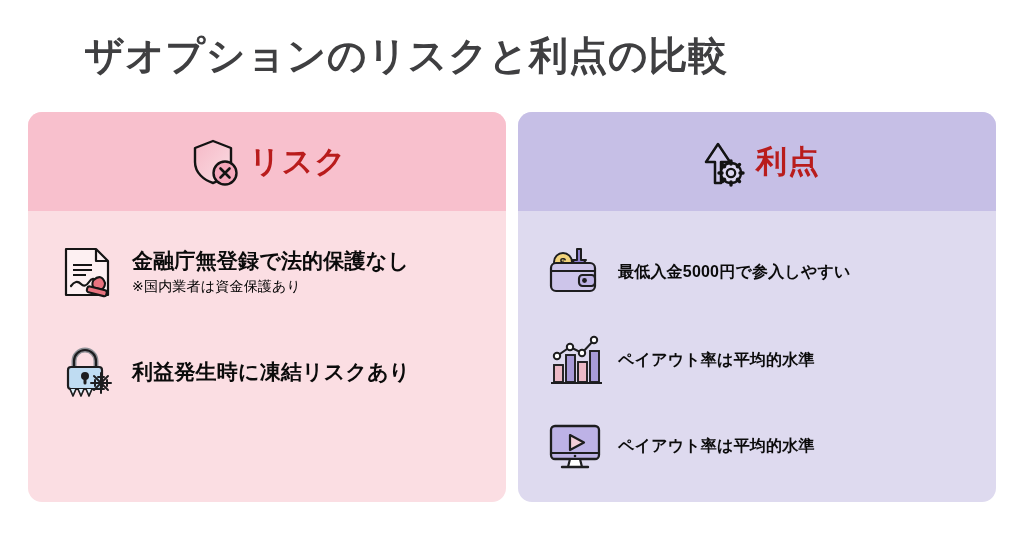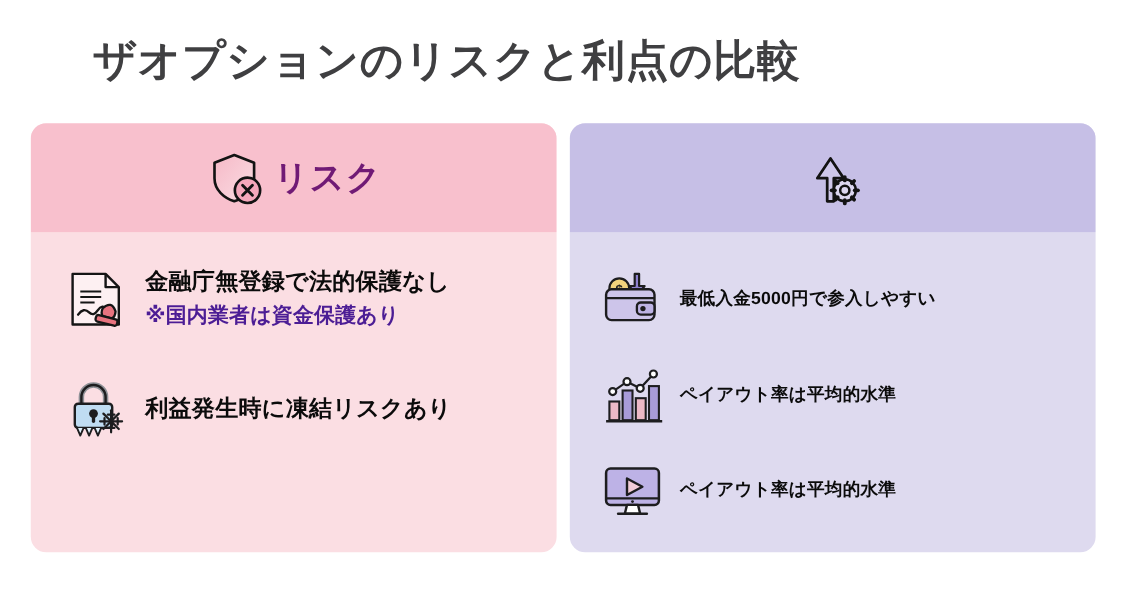--- a/index.html
+++ b/index.html
@@ -58,21 +58,21 @@
     align-items: center;
     justify-content: center;
     gap: 10px;
   }
   .card-risk .card-header    { background: #f8c0cd; }
   .card-benefit .card-header { background: #c6bfe6; }
 
   .card-header-title {
     font-size: 31px;
     font-weight: bold;
-    color: #701a75;
+    color: #b91c1c;
     letter-spacing: 1px;
   }
 
   .card-body {
     flex: 1 1 auto;
     padding: 18px 0 0 0;
     display: flex;
     flex-direction: column;
   }
 
@@ -103,23 +103,23 @@
   .item-text {
     font-size: 21px;
     font-weight: bold;
     color: #0b0b0b;
     line-height: 1.25;
     letter-spacing: 0.2px;
   }
   .card-benefit .item-text { font-size: 16px; }
 
   .item-note {
-    font-size: 19px;
-    font-weight: bold;
-    color: #4c1d95;
+    font-size: 14px;
+    font-weight: normal;
+    color: #000000;
     margin-top: 3px;
     letter-spacing: 0.2px;
   }
 
   .hdr-icon { flex: 0 0 auto; width: 52px; height: 52px; }
 </style>
 </head>
 <body>
 
 <div class="page-title">ザオプションのリスクと利点の比較</div>
@@ -212,20 +212,21 @@
               <line x1="-12" y1="0" x2="-9" y2="0"></line>
               <line x1="9" y1="0" x2="12" y2="0"></line>
               <line x1="-8.5" y1="-8.5" x2="-6.4" y2="-6.4"></line>
               <line x1="6.4" y1="6.4" x2="8.5" y2="8.5"></line>
               <line x1="6.4" y1="-6.4" x2="8.5" y2="-8.5"></line>
               <line x1="-8.5" y1="8.5" x2="-6.4" y2="6.4"></line>
             </g>
           </g>
         </svg>
       </span>
+      <span class="card-header-title">利点</span>
     </div>
 
     <div class="card-body">
 
       <div class="item item-0">
         <span class="item-icon">
           <svg viewBox="0 0 58 58" width="58" height="58">
             <circle cx="17" cy="19" r="9" fill="#f2d37c" stroke="#1d1d1f" stroke-width="2"></circle>
             <text x="17" y="24" font-size="12" font-weight="bold" text-anchor="middle" fill="#1d1d1f" font-family="'Liberation Sans',sans-serif">$</text>
             <path d="M35 6 V17 h5 l-7 9 l-7 -9 h5 V6 Z" fill="#8f82cf" stroke="#1d1d1f" stroke-width="2" stroke-linejoin="round"></path>

